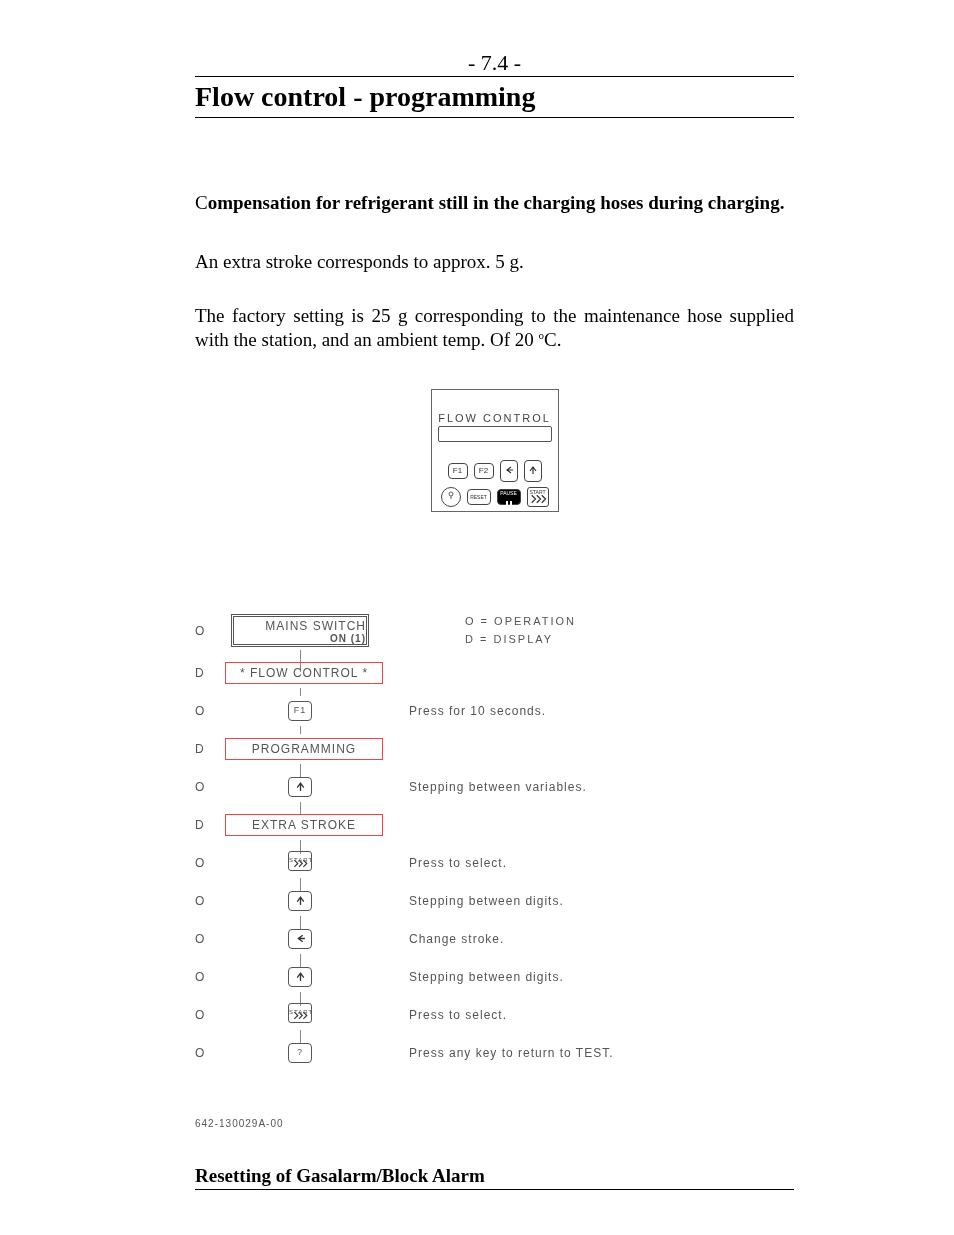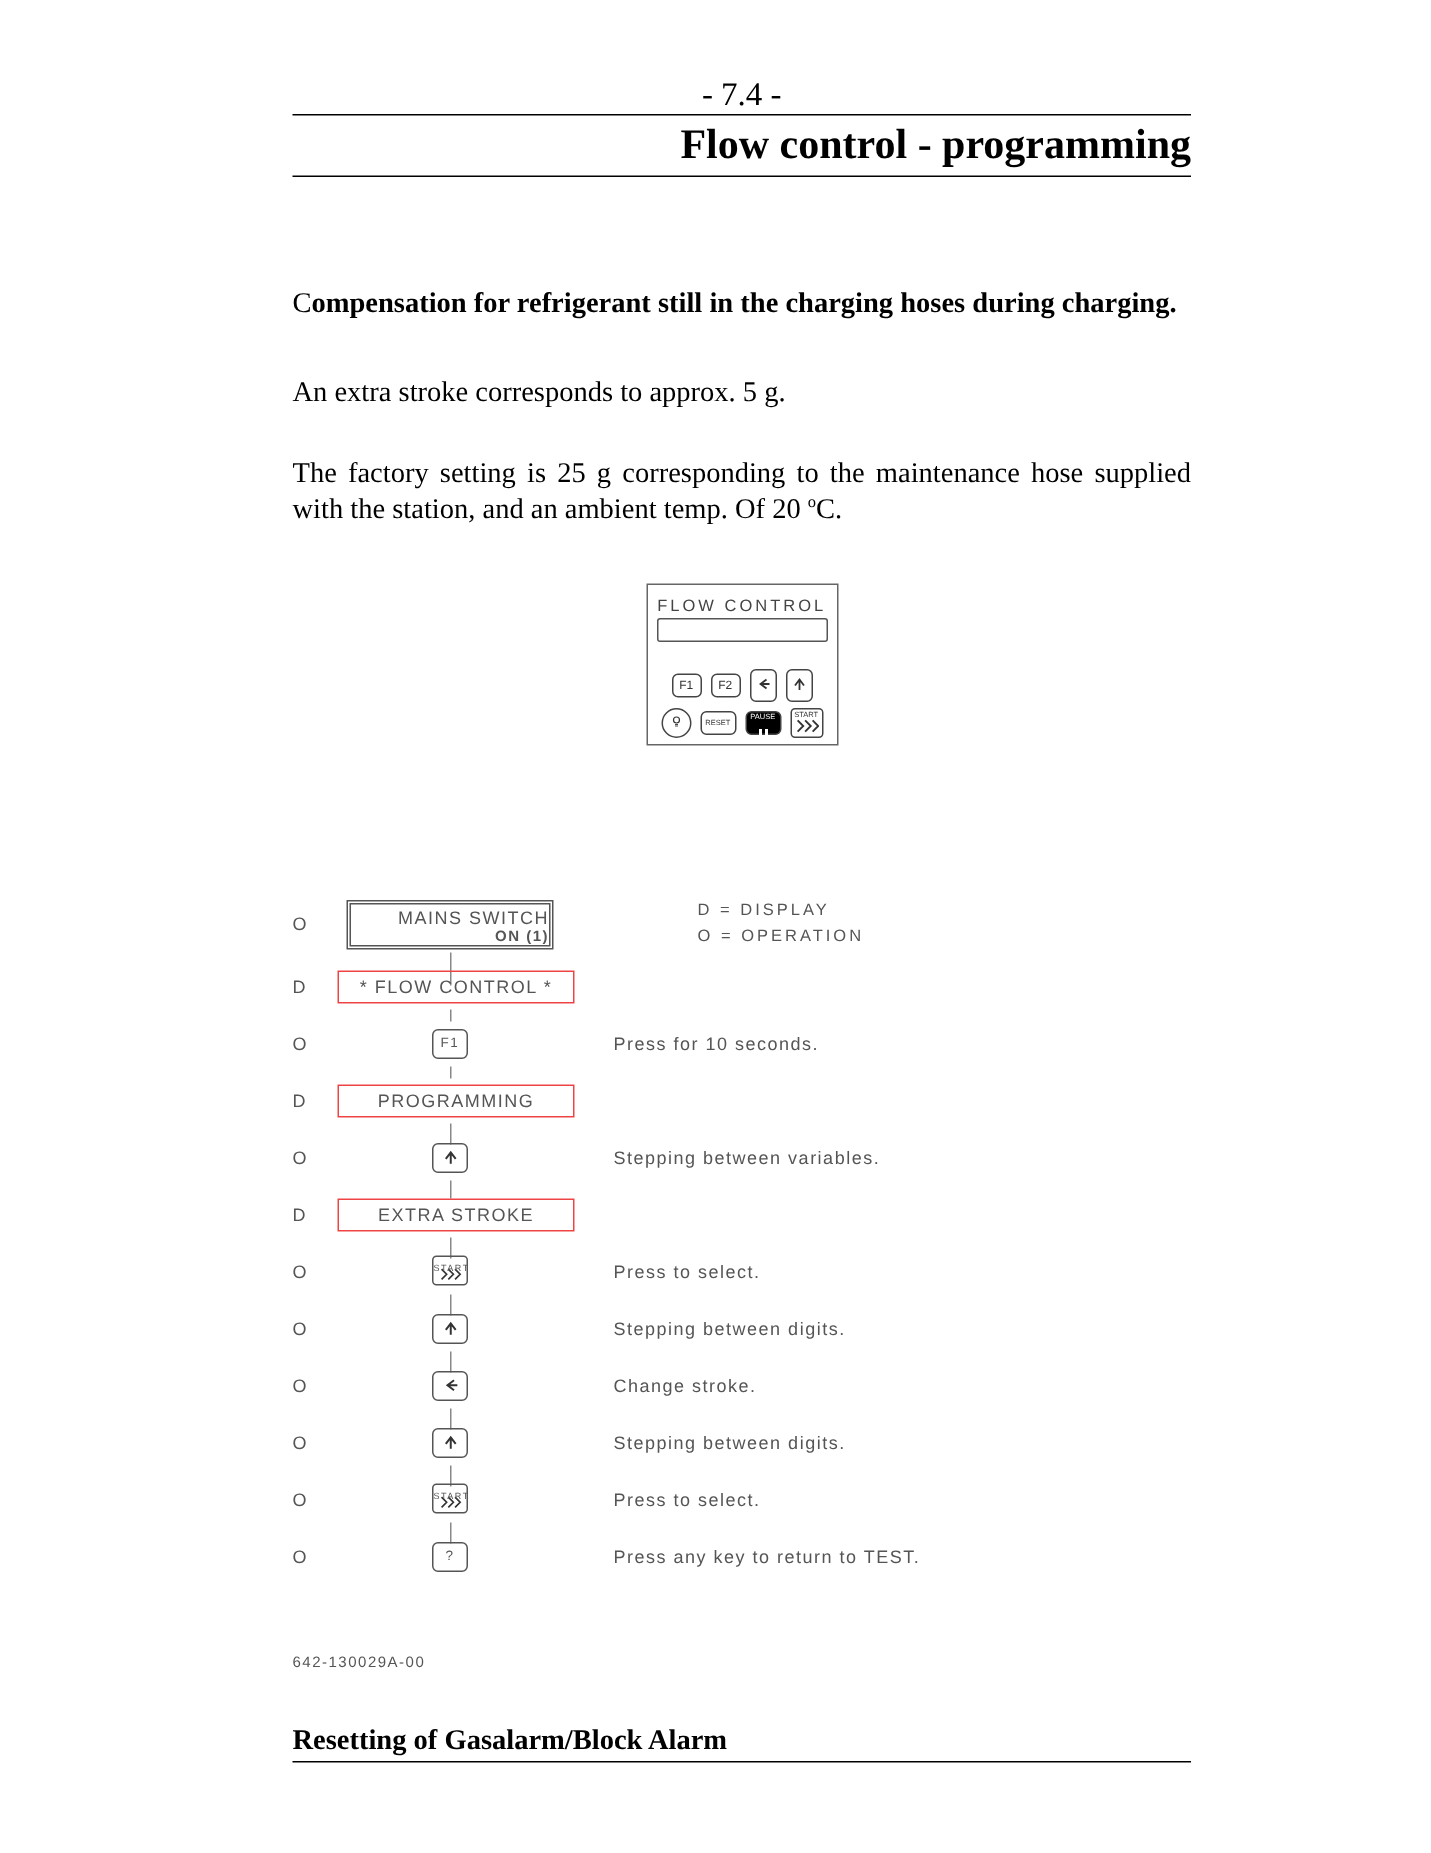--- a/index.html
+++ b/index.html
@@ -16,21 +16,21 @@
     padding: 50px 160px 10px 195px;
     position: relative;
   }
   .page-num {
     text-align: center;
     font-size: 22px;
   }
   .title-rules {
     border-top: 1px solid #000;
     border-bottom: 1px solid #000;
-    text-align: right;
+    text-align: left;
     font-size: 28px;
     font-weight: bold;
     padding: 4px 0;
     margin-bottom: 74px;
   }
   .subtitle {
     font-size: 19px;
     font-weight: bold;
     margin-bottom: 36px;
   }
@@ -51,21 +51,21 @@
     display: inline-block;
     border: 1px solid #666;
     padding: 6px 6px 4px 6px;
   }
   .panel-lcd-label {
     font-family: Arial, Helvetica, sans-serif;
     font-size: 11px;
     letter-spacing: 2px;
     color: #444;
     text-align: center;
-    margin: 2px 0 2px 0;
+    margin: 16px 0 2px 0;
   }
   .panel-lcd {
     width: 112px; height: 14px;
     border: 1px solid #555;
     border-radius: 2px;
     margin: 0 auto 18px auto;
   }
   .panel-keys-row { text-align: center; white-space: nowrap; }
   .key {
     display: inline-block;
@@ -203,22 +203,22 @@
 
   <div class="flow">
     <div class="flow-row tall">
       <div class="col-tag">O</div>
       <div class="col-box">
         <div class="flow-box dbl">
           <span>MAINS SWITCH</span><span class="sub">ON (1)</span>
         </div>
       </div>
       <div class="col-note legend" style="padding-left:90px">
+        <div>O = OPERATION</div>
         <div>D = DISPLAY</div>
-        <div>O = OPERATION</div>
       </div>
     </div>
     <div class="connector-row">
         <div class="col-tag"></div>
         <div class="connector">
           <div style="height:22px"></div>
         </div>
       </div>
 
     <div class="flow-row">

